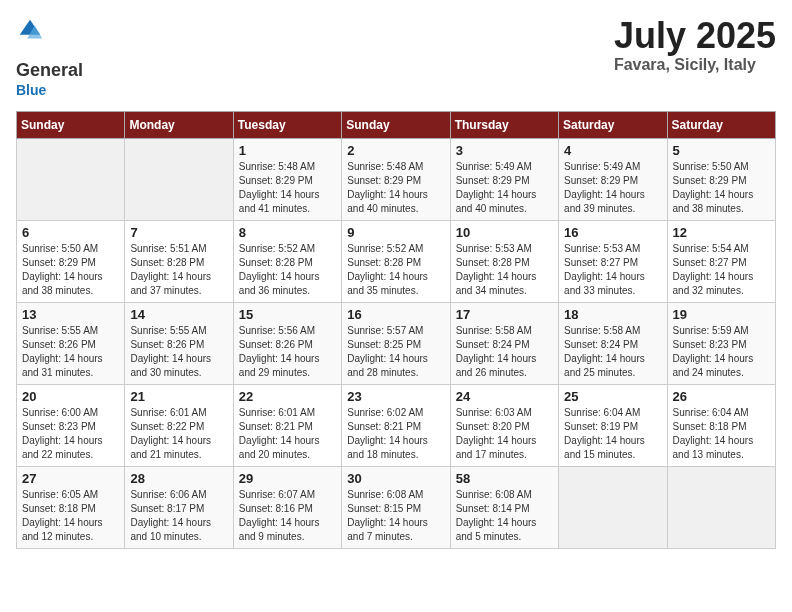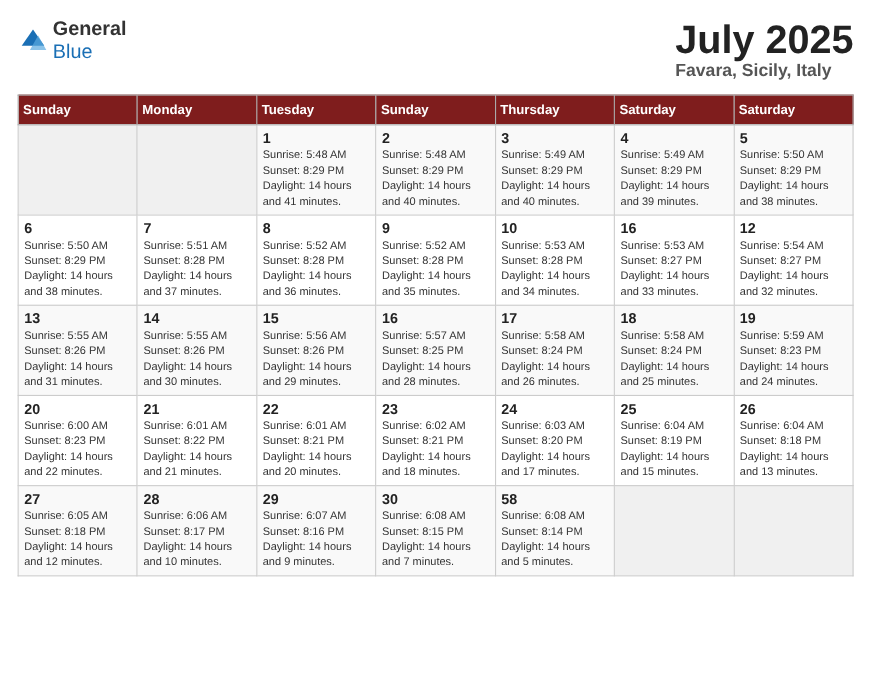--- a/index.html
+++ b/index.html
@@ -11,31 +11,31 @@
       padding: 16px;
     }
     .header-area {
       display: flex;
       justify-content: space-between;
       align-items: flex-start;
       margin-bottom: 12px;
     }
     .logo {
       display: flex;
-      align-items: center;
-      gap: 4px;
+      gap: 16px;
+      flex-direction: column;
     }
     .logo-text-general {
       font-size: 18px;
       font-weight: bold;
       color: #333;
     }
     .logo-text-blue {
-      font-size: 18px;
-      font-weight: normal;
+      font-size: 14px;
+      font-weight: bold;
       color: #1a6fb5;
     }
     .logo-icon {
       width: 28px;
       height: 28px;
     }
     .title-area {
       text-align: left;
     }
     .month-title {

